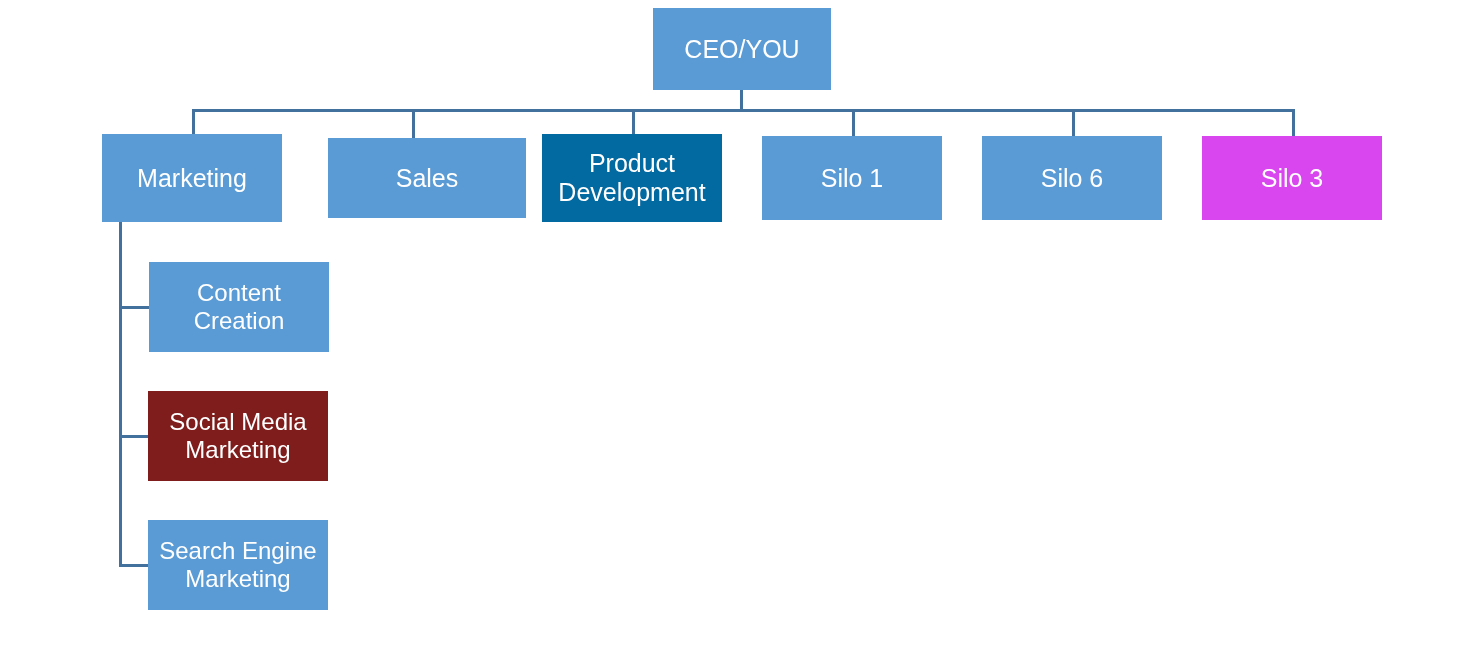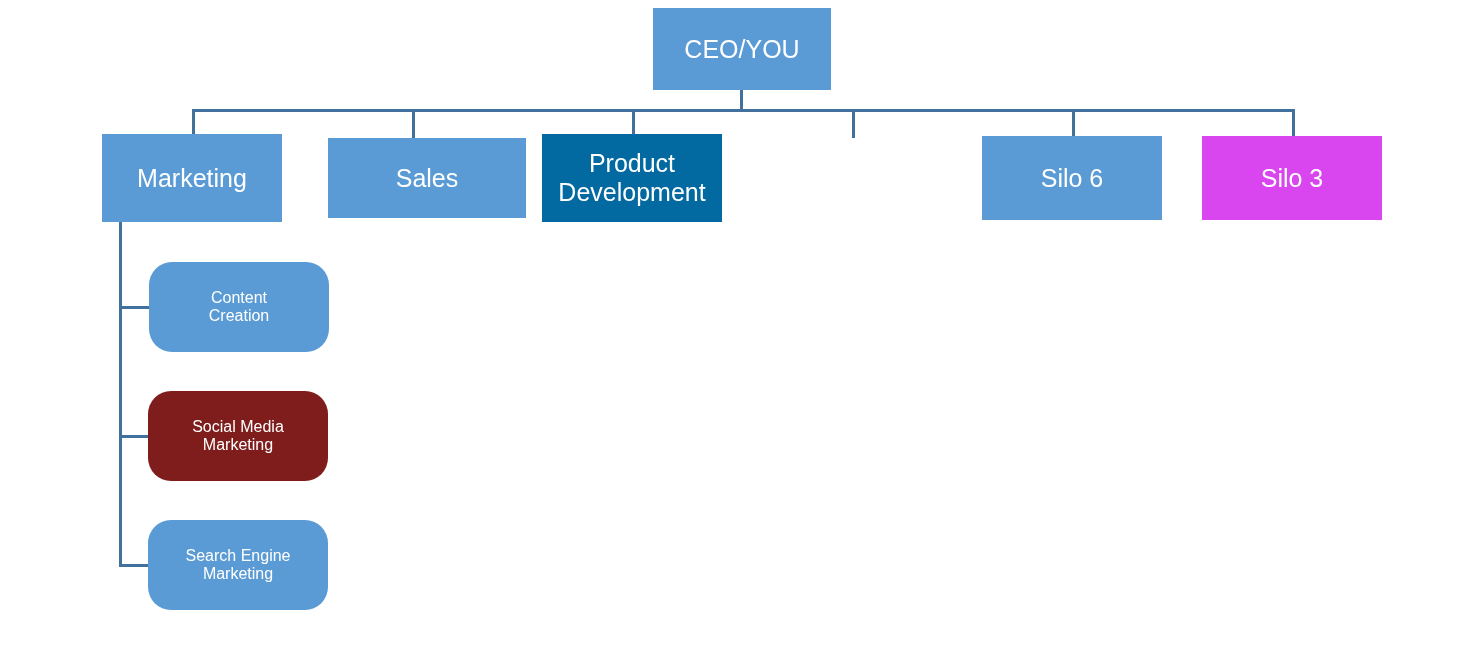--- a/index.html
+++ b/index.html
@@ -34,22 +34,21 @@
     display: block;
     white-space: pre-line;
   }
   .root-node {
     font-size: 25px;
   }
   .level1-node {
     font-size: 25px;
   }
   .level2-node {
-    font-size: 16px;
-    border-radius: 23px;
+    font-size: 24px;
   }
   .connector {
     position: absolute;
     background: #41719C;
   }
   .connector-h {
     height: 3px;
   }
   .connector-v {
     width: 3px;
@@ -78,20 +77,23 @@
   <div class="node level1-node" style="left: 102px; top: 134px; width: 180px; height: 88px; background: rgb(91, 155, 213); color: rgb(255, 255, 255);">
     <span class="node-label">Marketing</span>
   </div>
   <div class="node level1-node" style="left: 322px; top: 138px; width: 198px; height: 80px; background: rgb(91, 155, 213); color: rgb(255, 255, 255); margin-left: 6px;">
     <span class="node-label">Sales</span>
   </div>
   <div class="node level1-node" style="left: 542px; top: 134px; width: 180px; height: 88px; background: #0369a1; color: rgb(255, 255, 255);">
     <span class="node-label">Product
 Development</span>
   </div>
+  <div class="node level1-node" style="left: 762px; top: 136px; width: 180px; height: 84px; background: rgb(91, 155, 213); color: rgb(255, 255, 255);">
+    <span class="node-label">Silo 1</span>
+  </div>
   <div class="node level1-node" style="left: 982px; top: 136px; width: 180px; height: 84px; background: rgb(91, 155, 213); color: rgb(255, 255, 255);">
     <span class="node-label">Silo 6</span>
   </div>
   <div class="node level1-node" style="left: 1202px; top: 136px; width: 180px; height: 84px; background: #d946ef; color: rgb(255, 255, 255);">
     <span class="node-label">Silo 3</span>
   </div>
 
   <div class="connector connector-v" style="left: 119px; top: 222px; height: 345px; background: rgb(65, 113, 156);"></div>
 
   <div class="connector connector-h" style="left: 119px; top: 306px; width: 31px; background: rgb(65, 113, 156);"></div>

